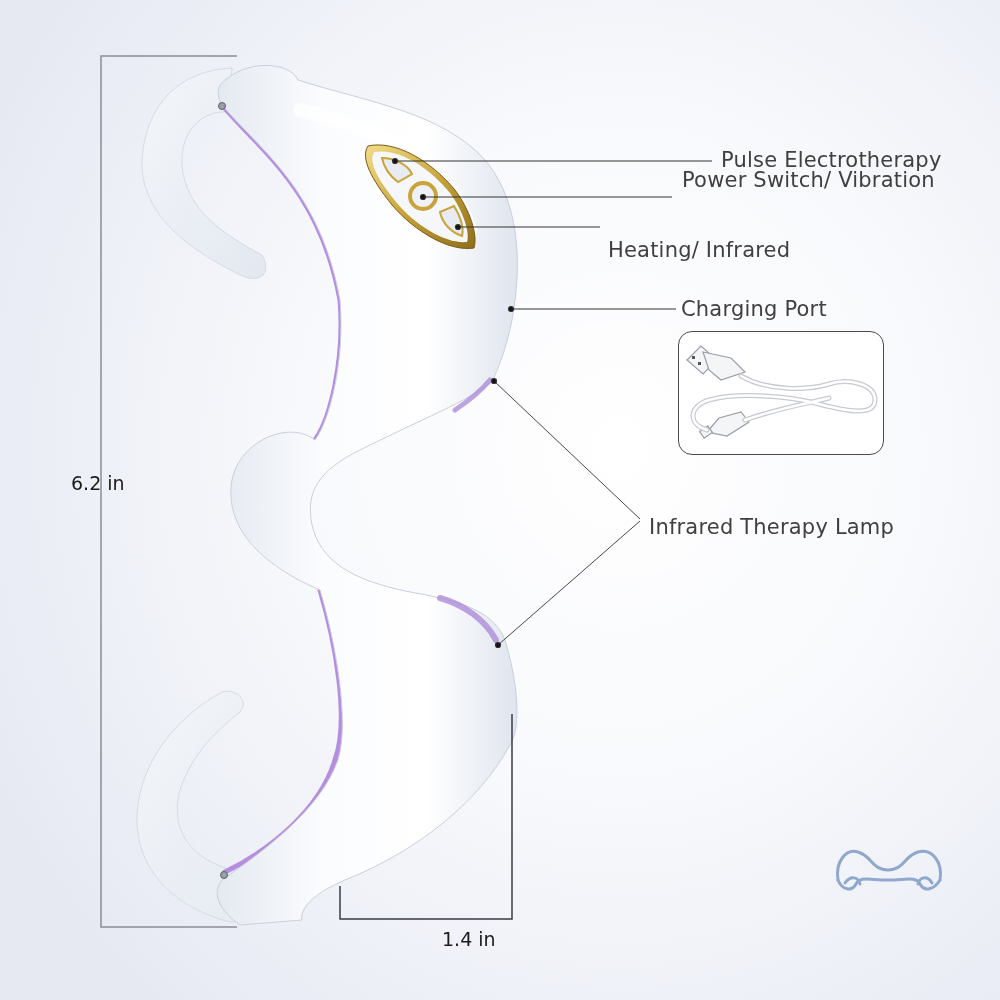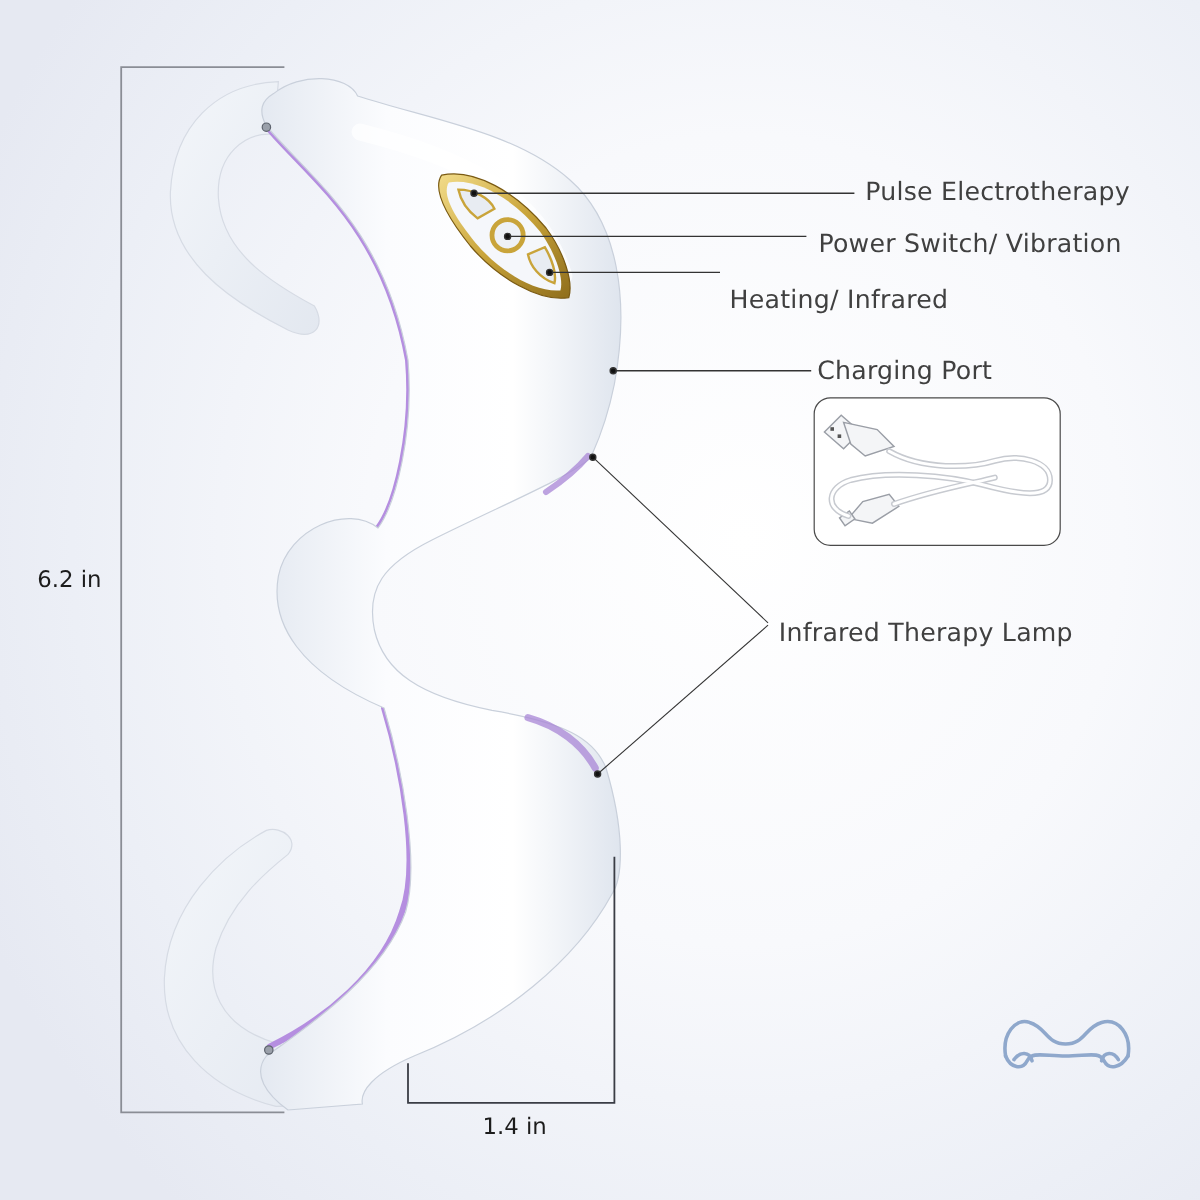--- a/index.html
+++ b/index.html
@@ -26,20 +26,21 @@
       letter-spacing: 0.2px;
       white-space: nowrap;
       line-height: 1;
     }
     .dim-label {
       position: absolute;
       color: #1c1c1c;
       font-size: 19px;
       white-space: nowrap;
       line-height: 1;
+      margin-left: 40px;
     }
     .cable-box {
       position: absolute;
       left: 678px;
       top: 331px;
       width: 206px;
       height: 124px;
       border: 1.5px solid #4a4a4a;
       border-radius: 14px;
       background: #ffffff;
@@ -143,21 +144,21 @@
 
   <g fill="none" stroke="#8fa8cc" stroke-width="3" stroke-linecap="round" stroke-linejoin="round">
     <path d="M838,880 C835,862 846,848 858,852 C872,856 872,870 888,870 C904,870 904,856 918,852 C932,848 943,862 940,880"></path>
     <path d="M838,880 C842,890 852,892 856,884 C860,876 870,880 888,880 C906,880 916,876 920,884 C924,892 934,890 940,880"></path>
     <path d="M845,883 C850,876 858,876 860,884"></path>
     <path d="M932,883 C928,876 920,876 918,884"></path>
   </g>
 </svg>
 
 <div class="label" style="left:721px; top:150px;">Pulse Electrotherapy</div>
-<div class="label" style="left:682px; top:193px;">Power Switch/ Vibration</div>
+<div class="label" style="left:682px; top:170px;">Power Switch/ Vibration</div>
 <div class="label" style="left:608px; top:208px;margin-top:32px;">Heating/ Infrared</div>
 <div class="label" style="left:681px; top:299px;text-align:center;">Charging Port</div>
 <div class="label" style="left:649px; top:517px;">Infrared Therapy Lamp</div>
 
 <div class="cable-box">
   <svg width="206" height="124" viewBox="0 0 206 124">
     <g fill="#f4f5f7" stroke="#9a9ea6" stroke-width="1.2">
 
       <path d="M8,28 L22,14 L38,28 L24,42 Z"></path>
       <rect x="13" y="24" width="3" height="3" fill="#555" stroke="none"></rect>

